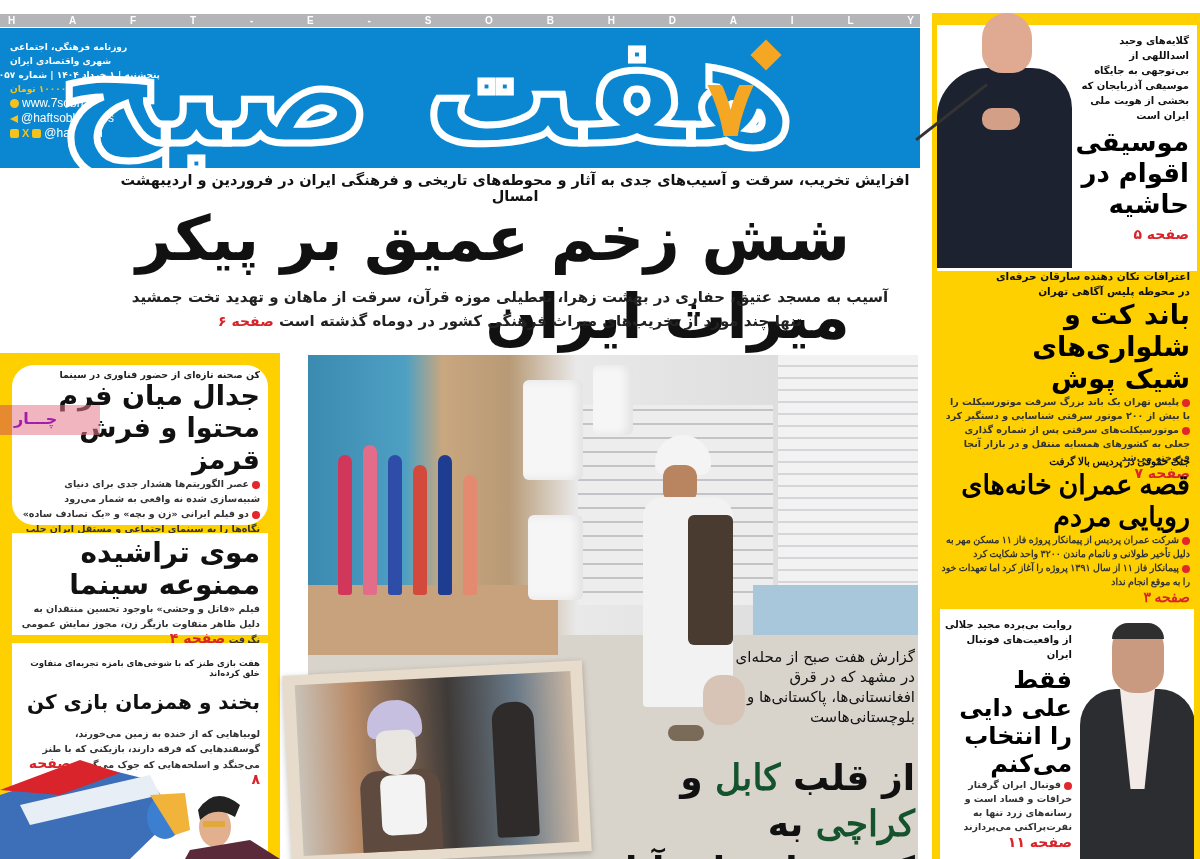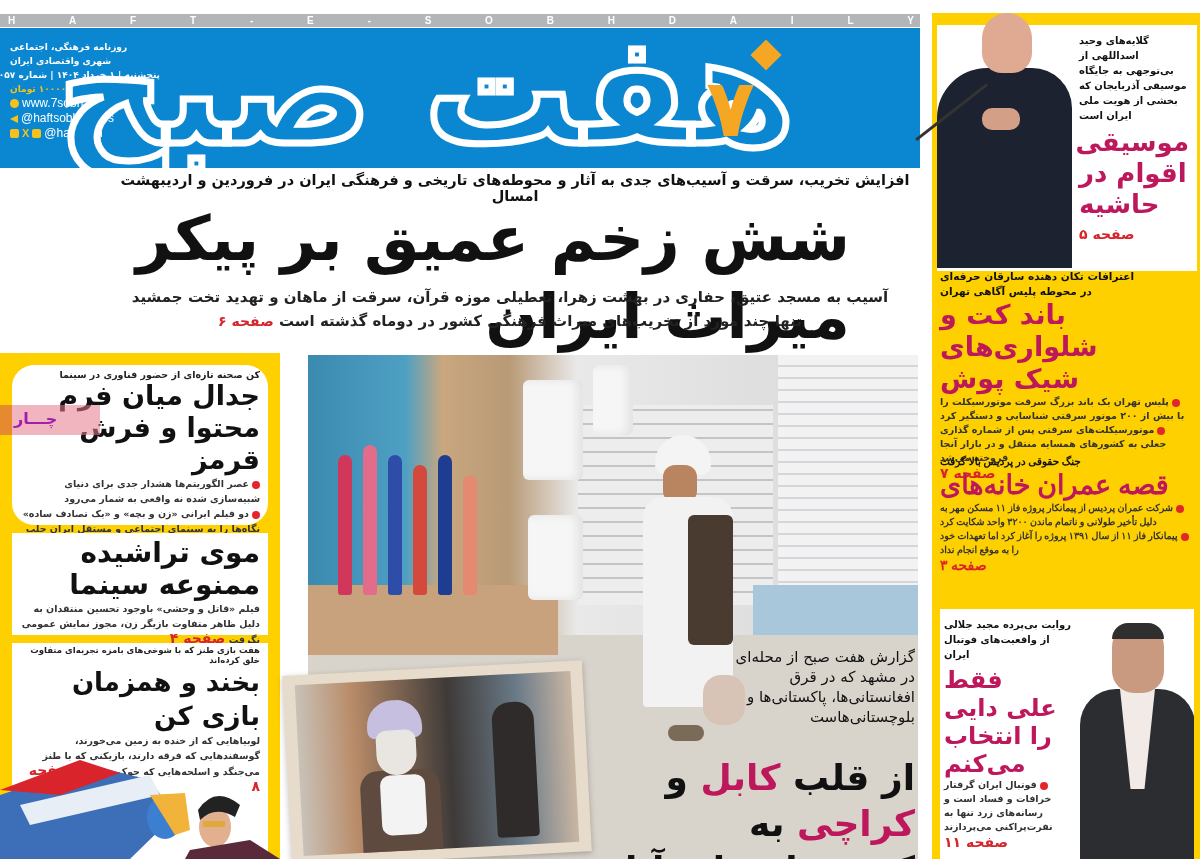--- a/index.html
+++ b/index.html
@@ -1,18 +1,18 @@
 <!DOCTYPE html>
 <html><head>
 <meta charset="utf-8">
 <style>
   * { box-sizing: border-box; margin: 0; padding: 0; }
   html, body { width: 1200px; height: 859px; overflow: hidden; background: #ffffff; }
   body { font-family: "DejaVu Sans", sans-serif; position: relative; color: #111; }
-  .rtl { direction: rtl; text-align: left; }
+  .rtl { direction: rtl; text-align: right; }
 
   
   .masthead { position: absolute; left: 0; top: 14px; width: 920px; height: 142px; }
   .strip { position: absolute; left: 0; top: 0; width: 920px; height: 13px; background: #b3b5b8;
     display: flex; justify-content: space-between; align-items: center; padding: 0 6px 0 8px; }
   .strip span { color: #fff; font-family: "Liberation Sans", sans-serif; font-size: 10px; font-weight: bold; }
   .blue { position: absolute; left: 0; top: 14px; width: 920px; height: 140px; background: #0a87d0; overflow: hidden; }
   .meta { position: absolute; left: 10px; top: 12px; width: 150px; color: #fff; }
   .meta .l { font-size: 9px; line-height: 14px; font-weight: bold; white-space: nowrap; }
   .meta .yl { color: #f4c21b; }
@@ -67,27 +67,27 @@
   .inset .in { width: 100%; height: 100%; background: linear-gradient(90deg,#c9c2b8 0%,#b98c69 20%,#3e3a38 55%,#6a7a88 80%,#c9b6a3 100%); position: relative; overflow: hidden; }
   .inset .oldman { position: absolute; left: 60px; top: 20px; width: 80px; height: 160px; }
   .inset .oldman .t { position: absolute; left: 10px; top: 0; width: 55px; height: 38px; background: #c7bfe0; border-radius: 26px 26px 8px 8px; }
   .inset .oldman .f { position: absolute; left: 18px; top: 30px; width: 40px; height: 45px; background: #e9e5e0; border-radius: 10px 10px 20px 20px; }
   .inset .oldman .b { position: absolute; left: 0; top: 70px; width: 80px; height: 100px; background: #5e4a3f; border-radius: 18px 18px 0 0; }
   .inset .oldman .s { position: absolute; left: 20px; top: 75px; width: 45px; height: 60px; background: #f3f3f3; border-radius: 10px; }
   .inset .woman { position: absolute; left: 195px; top: 28px; width: 42px; height: 135px; background: #2e2b2a; border-radius: 18px 18px 4px 4px; }
 
   .story-intro { position: absolute; left: 735px; top: 647px; width: 180px; font-size: 15px; line-height: 20px; direction: rtl; text-align: right; color: #111; }
   .story-hd { position: absolute; left: 590px; top: 755px; width: 325px; font-size: 36px; font-weight: bold; line-height: 46px; direction: rtl; text-align: right; color: #111; letter-spacing: -1px; }
-  .story-hd .red { color: #be185d; }
+  .story-hd .red { color: #14532d; font-family: Liberation Serif, serif; }
 
   
   .right-col { position: absolute; left: 932px; top: 13px; width: 268px; height: 846px; background: #ffd000; }
   .rbox-top { position: absolute; left: 5px; top: 12px; width: 260px; height: 246px; background: #fff; }
   .r-kick { font-size: 10.5px; font-weight: bold; line-height: 15px; color: #111; }
-  .r-hd { font-size: 27px; font-weight: bold; line-height: 32px; color: #be185d; letter-spacing: -1px; }
+  .r-hd { font-size: 27px; font-weight: bold; line-height: 32px; color: #000000; letter-spacing: -1px; }
   .r-bd { font-size: 9.5px; font-weight: bold; line-height: 14px; color: #333; }
   .person1 { position: absolute; left: 0; top: -12px; width: 135px; height: 258px; }
   .p1-head { position: absolute; left: 45px; top: 0; width: 50px; height: 60px; background: #e0aa92; border-radius: 25px 25px 20px 20px; }
   .p1-body { position: absolute; left: 0; top: 55px; width: 135px; height: 200px; background: #1d2230; border-radius: 50px 40px 0 0; }
   .p1-hand { position: absolute; left: 45px; top: 95px; width: 38px; height: 22px; background: #d49f87; border-radius: 10px; }
   .mic { position: absolute; left: -40px; top: 70px; width: 90px; height: 3px; background: #333; transform: rotate(-38deg); transform-origin: right center; }
   .person2 { position: absolute; left: 150px; top: 14px; width: 115px; height: 232px; }
   .p2-head { position: absolute; left: 32px; top: 0; width: 52px; height: 70px; background: #c99a80; border-radius: 24px 24px 22px 22px; }
   .p2-hair { position: absolute; left: 32px; top: 0; width: 52px; height: 16px; background: #2f2f2f; border-radius: 24px 24px 0 0; }
   .p2-body { position: absolute; left: 0; top: 66px; width: 115px; height: 170px; background: #2b2d31; border-radius: 36px 36px 0 0; }
@@ -160,23 +160,23 @@
     <div class="hd" style="font-size:27px; line-height:32px;">جدال میان فرم</div>
     <div class="hd" style="font-size:27px; line-height:32px;">محتوا و فرش قرمز</div>
     <div class="bd"><span class="dot"></span><span>عصر الگوریتم‌ها هشدار جدی برای دنیای شبیه‌سازی شده نه واقعی به شمار می‌رود</span></div>
     <div class="bd"><span class="dot"></span><span>دو فیلم ایرانی «زن و بچه» و «یک تصادف ساده» نگاه‌ها را به سینمای اجتماعی و مستقل ایران جلب کردند</span> <span class="pg">صفحه ۴</span></div>
   </div>
   <div class="lbox" style="left:12px; top:180px; width:256px; height:102px;">
     <div class="hd" style="font-size:28px; line-height:32px;">موی تراشیده</div>
     <div class="hd" style="font-size:28px; line-height:32px;">ممنوعه سینما</div>
     <div class="bd"><span>فیلم «قاتل و وحشی» باوجود تحسین منتقدان به دلیل ظاهر متفاوت بازیگر زن، مجوز نمایش عمومی نگرفت</span> <span class="pg">صفحه ۴</span></div>
   </div>
-  <div class="lbox" style="left:12px; top:290px; width:256px; height:216px; padding-top:2px;">
+  <div class="lbox" style="left:12px; top:290px; width:256px; height:216px; padding-top:15px;">
     <div class="kick" style="font-size:8.5px;">هفت بازی طنز که با شوخی‌های بامزه تجربه‌ای متفاوت خلق کرده‌اند</div>
-    <div class="hd" style="font-size:26px; line-height:34px;">بخند و همزمان بازی کن</div>
+    <div class="hd" style="font-size:20px; line-height:48px;">بخند و همزمان بازی کن</div>
     <div class="bd"><span>لوبیاهایی که از خنده به زمین می‌خورند، گوسفندهایی که فرقه دارند، بازیکنی که با طنز می‌جنگد و اسلحه‌هایی که جوک می‌گویند</span> <span class="pg">صفحه ۸</span></div>
   </div>
 </div>
 <div class="chaar">
   <div class="tab"></div>
   <span>چـــار</span>
 </div>
 <div class="comic">
   <svg width="280" height="104" viewBox="0 0 280 104">
     <path d="M0 40 L90 10 L150 25 L175 60 L130 104 L0 104 Z" fill="#3d6fb8"></path>
@@ -265,20 +265,21 @@
     <div class="r-hd">باند کت و شلواری‌های</div>
     <div class="r-hd">شیک پوش</div>
     <div class="r-bd"><span class="dot"></span><span>پلیس تهران یک باند بزرگ سرقت موتورسیکلت را با بیش از ۲۰۰ موتور سرقتی شناسایی و دستگیر کرد</span></div>
     <div class="r-bd"><span class="dot"></span><span>موتورسیکلت‌های سرقتی پس از شماره گذاری جعلی به کشورهای همسایه منتقل و در بازار آنجا فروخته می‌شد</span></div>
     <div class="pg">صفحه ۷</div>
   </div>
 
   <div class="rtl" style="position:absolute; right:10px; top:441px; width:250px;font-family:Liberation Serif, serif;">
     <div class="r-kick">جنگ حقوقی در پردیس بالا گرفت</div>
     <div class="r-hd">قصه عمران خانه‌های</div>
+    <div class="r-hd">رویایی مردم</div>
     <div class="r-bd"><span class="dot"></span><span>شرکت عمران پردیس از پیمانکار پروژه فاز ۱۱ مسکن مهر به دلیل تأخیر طولانی و ناتمام ماندن ۳۲۰۰ واحد شکایت کرد</span></div>
     <div class="r-bd"><span class="dot"></span><span>پیمانکار فاز ۱۱ از سال ۱۳۹۱ پروژه را آغاز کرد اما تعهدات خود را به موقع انجام نداد</span></div>
     <div class="pg">صفحه ۳</div>
   </div>
 
   <div style="position:absolute; left:8px; top:596px; width:254px; height:250px; background:#fff; overflow:hidden;">
     <div class="person2" style="left:140px;">
       <div class="p2-body"></div>
         <div class="p2-shirt"></div>
         <div class="p2-head"></div>

